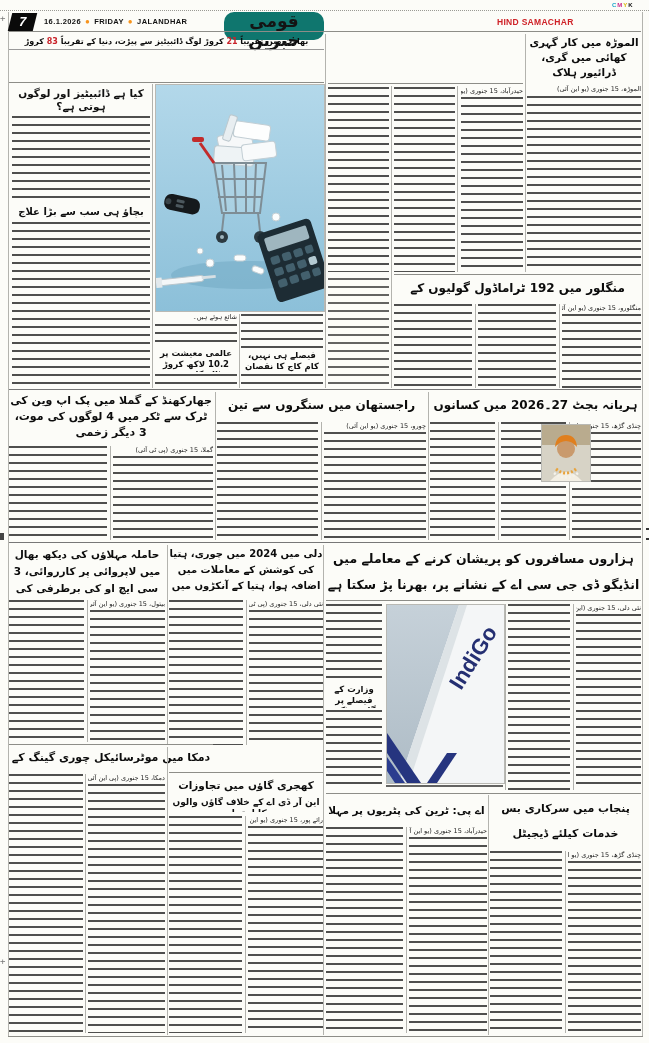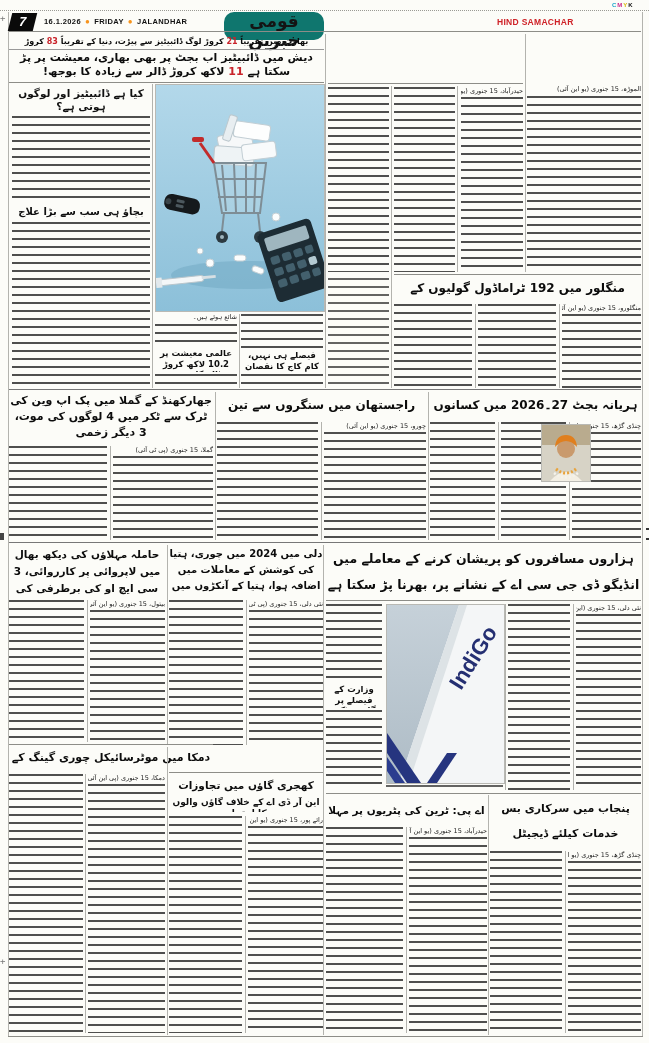--- a/index.html
+++ b/index.html
@@ -65,25 +65,20 @@
   <div class="brand-en">HIND SAMACHAR</div>
   <div class="hr" style="left:9px;top:31px;width:632px"></div>
 
   <div class="hl ur" style="left:9px;top:34px;width:315px;height:15px;font-size:8px;line-height:15px;border-bottom:1px solid #999">
     <span>بھارت میں تقریباً</span>
     <span class="red">21</span>
     <span>کروڑ لوگ ڈائبیٹیز سے پیڑت، دنیا کے تقریباً</span>
     <span class="red">83</span>
     <span>کروڑ مریضوں میں ایک چوتھائی سے زیادہ بھارتیہ</span>
   </div>
-  <div class="hl ur" style="left:9px;top:51px;width:315px;height:29px;font-size:11px;line-height:14px">
-    <span>دیش میں ڈائبیٹیز اب بجٹ پر بھی بھاری، معیشت پر پڑ سکتا ہے</span>
-    <span class="red">11</span>
-    <span>لاکھ کروڑ ڈالر سے زیادہ کا بوجھ!</span>
-  </div>
   <div class="hr" style="left:9px;top:82px;width:315px"></div>
 
   <div class="sh ur" style="left:12px;top:87px;width:138px;height:26px;font-size:10.5px">کیا ہے ڈائبیٹیز اور لوگوں ہوتی ہے؟</div>
   <div class="gk" style="left:12px;top:116px;width:138px;height:86px"></div>
   <div class="sh ur" style="left:12px;top:206px;width:138px;height:13px;font-size:10px">بچاؤ ہی سب سے بڑا علاج</div>
   <div class="gk" style="left:12px;top:222px;width:138px;height:164px"></div>
   <div class="vr" style="left:152px;top:84px;height:304px"></div>
 
   <div class="photo" style="left:155px;top:84px;width:168px;height:226px">
     <svg width="168" height="226" viewBox="0 0 168 226" xmlns="http://www.w3.org/2000/svg">
@@ -174,20 +169,21 @@
   <div class="dl" style="left:461px;top:87px;width:62px">حیدرآباد، 15 جنوری (یو این آئی)</div>
   <div class="gk" style="left:461px;top:97px;width:62px;height:175px"></div>
   <div class="vr" style="left:457px;top:86px;height:186px"></div>
   <div class="gk" style="left:394px;top:87px;width:61px;height:185px"></div>
   <div class="vr" style="left:391px;top:86px;height:302px"></div>
   <div class="gk" style="left:328px;top:87px;width:61px;height:185px"></div>
   <div class="gk lite" style="left:328px;top:278px;width:61px;height:110px"></div>
 
   <div class="vr" style="left:525px;top:34px;height:238px"></div>
 
+  <div class="hl ur" style="left:527px;top:35px;width:114px;height:46px;font-size:10.5px;line-height:15px">الموڑہ میں کار گہری کھائی میں گری، ڈرائیور ہلاک</div>
   <div class="dl" style="left:527px;top:85px;width:114px">الموڑہ، 15 جنوری (یو این آئی)</div>
   <div class="gk" style="left:527px;top:96px;width:114px;height:176px"></div>
 
   <div class="hr" style="left:394px;top:274px;width:247px"></div>
   <div class="hl ur" style="left:394px;top:277px;width:247px;height:23px;font-size:12px;line-height:23px">منگلور میں 192 ٹراماڈول گولیوں کے ساتھ منشیات فروش گرفتار</div>
   <div class="dl" style="left:562px;top:304px;width:79px">منگلورو، 15 جنوری (یو این آئی)</div>
   <div class="gk" style="left:562px;top:314px;width:79px;height:74px"></div>
   <div class="vr" style="left:559px;top:304px;height:84px"></div>
   <div class="gk" style="left:478px;top:304px;width:78px;height:84px"></div>
   <div class="vr" style="left:475px;top:304px;height:84px"></div>

